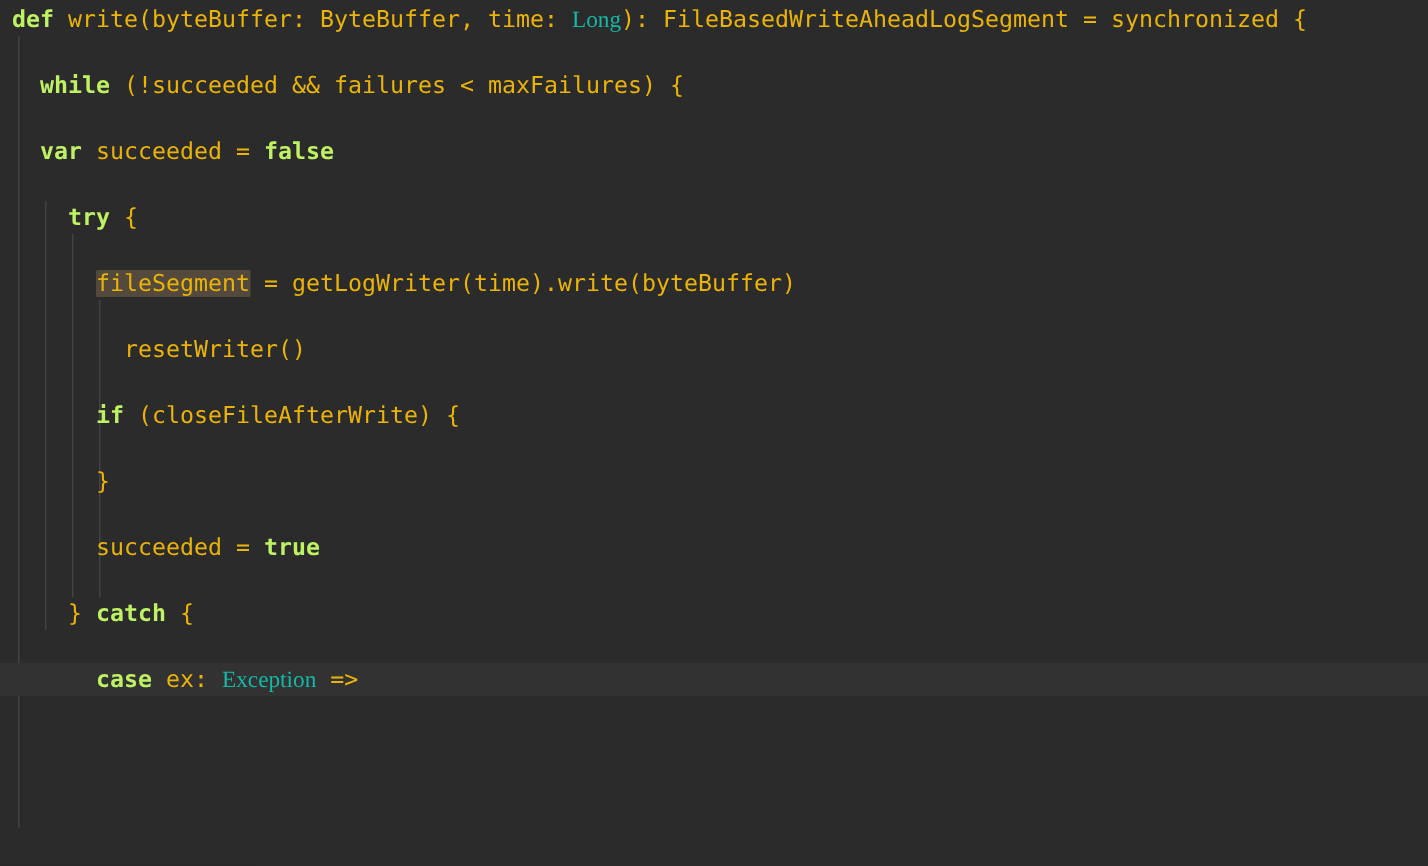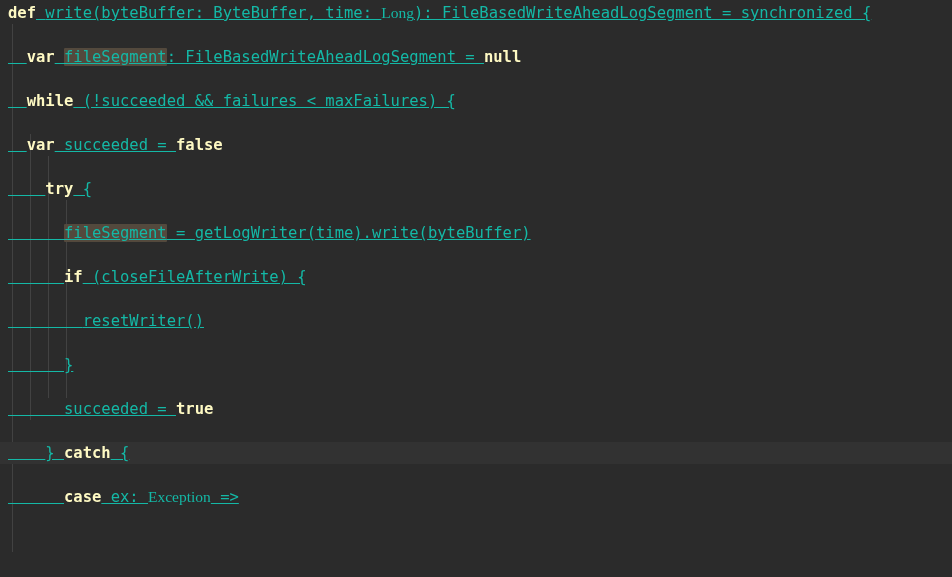--- a/index.html
+++ b/index.html
@@ -65,22 +65,22 @@
     color: #a9b7c6;
     letter-spacing: 0px;
   }
   .line {
     display: block;
     height: 22px;
     padding-left: 8px;
   }
 
   
-  .kw      { color: #fef9c3; font-weight: bold; }
-  .plain   { color: #14b8a6; text-decoration: underline; }
+  .kw      { color: #bef264; font-weight: bold; }
+  .plain   { color: #eab308; }
   .type    { color: #14b8a6; font-family: Liberation Serif, serif; }
   .num     { color: #6897bb; }
 
   
   .occ-write {
     background: #53493d;
     border-radius: 1px;
   }
 </style>
 </head>
@@ -90,27 +90,26 @@
   <div class="guides">
       <div class="guide" style="left: 12px; top: 24px; height: 528px;"></div>
       <div class="guide" style="left: 30px; top: 134px; height: 286px;"></div>
       <div class="guide" style="left: 48px; top: 156px; height: 242px;"></div>
       <div class="guide" style="left: 66px; top: 200px; height: 198px;"></div>
     </div>
   <div id="bands">
       <div class="line-band" style="top: 442px;"></div>
     </div>
   <div class="code" id="code"><span class="line"><span class="kw">def</span><span class="plain"> </span><span class="plain">write</span><span class="plain">(byteBuffer: ByteBuffer, time: </span><span class="type">Long</span><span class="plain">): FileBasedWriteAheadLogSegment = synchronized {</span></span>
-<span class="line"><span class="plain">  </span><span class="kw">var</span><span class="plain"> </span><span class="plain occ-write">fileSegment</span><span class="plain">: FileBasedWriteAheadLogSegment = </span><span class="kw">null</span></span>
 <span class="line"><span class="plain">  </span><span class="kw">while</span><span class="plain"> (!succeeded &amp;&amp; failures &lt; maxFailures) {</span></span>
 <span class="line"><span class="plain">  </span><span class="kw">var</span><span class="plain"> succeeded = </span><span class="kw">false</span></span>
 <span class="line"><span class="plain">    </span><span class="kw">try</span><span class="plain"> {</span></span>
 <span class="line"><span class="plain">      </span><span class="plain occ-write">fileSegment</span><span class="plain"> = getLogWriter(time).write(byteBuffer)</span></span>
+<span class="line"><span class="plain">        </span><span class="plain">resetWriter()</span></span>
 <span class="line"><span class="plain">      </span><span class="kw">if</span><span class="plain"> (closeFileAfterWrite) {</span></span>
-<span class="line"><span class="plain">        </span><span class="plain">resetWriter()</span></span>
 <span class="line"><span class="plain">      </span><span class="plain">}</span></span>
 <span class="line"><span class="plain">      </span><span class="plain">succeeded = </span><span class="kw">true</span></span>
 <span class="line"><span class="plain">    </span><span class="plain">} </span><span class="kw">catch</span><span class="plain"> {</span></span>
 <span class="line"><span class="plain">      </span><span class="kw">case</span><span class="plain"> ex: </span><span class="type">Exception</span><span class="plain"> =&gt;</span></span>
 
 
 
 
 
 

